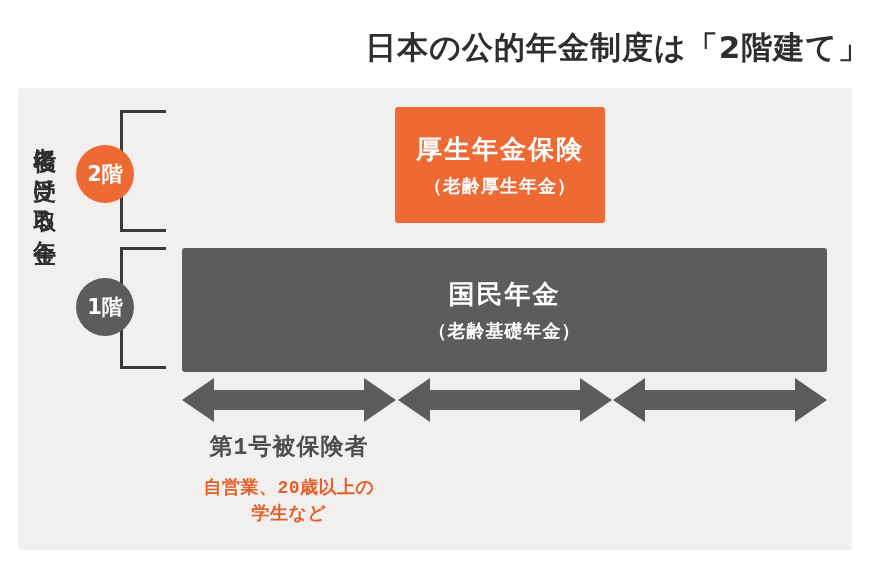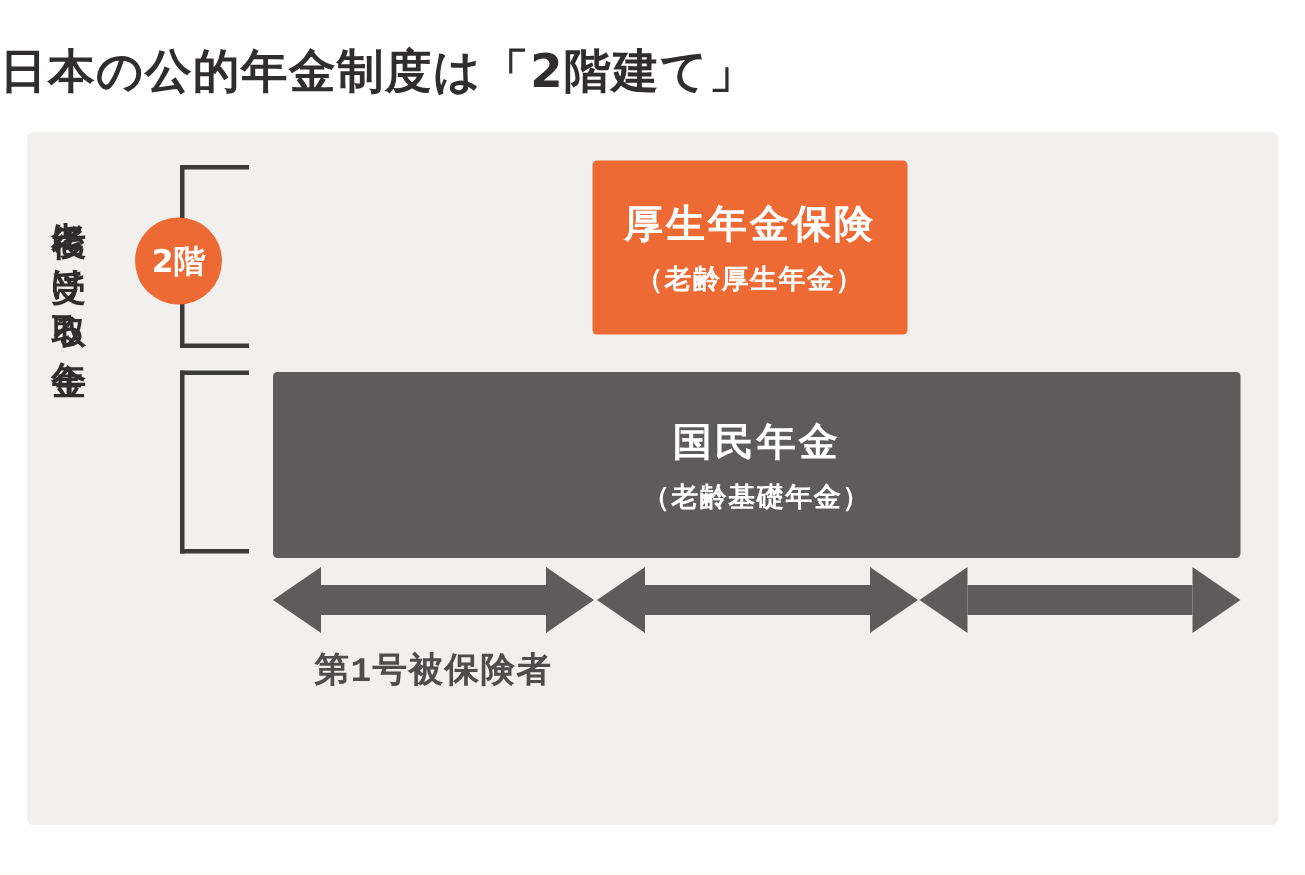--- a/index.html
+++ b/index.html
@@ -1,41 +1,41 @@
 <!DOCTYPE html>
 <html style="--orange: #ee6a34; --gray: #5d5b5b; --panel: #f1f0ee; --accent_text: #e55f2a; --bracket: #3a3a3a; --title_text: #2f2d2d; --label_text: #4e4c4c;"><head>
 <meta charset="utf-8">
 <style>
   html,body{margin:0;padding:0;background:#fff;}
   .page{
     position:relative;width:870px;height:583px;background:#fff;overflow:hidden;
     font-family:"DejaVu Sans","Liberation Sans",sans-serif;
   }
   .title{
-    position:absolute;top:27px;left:0;width:100%;text-align:left;
+    position:absolute;top:27px;left:0;width:100%;text-align:right;
     font-size:31px;font-weight:700;color:var(--title_text,#2f2d2d);letter-spacing:1px;
   }
   .panel{
     position:absolute;left:18px;top:88px;width:834px;height:462px;
     background:var(--panel,#f1f0ee);border-radius:4px;
   }
   .side-label{
     position:absolute;left:32px;top:129px;height:230px;
     writing-mode:vertical-rl;text-orientation:upright;
     font-size:23px;font-weight:700;color:var(--title_text,#2f2d2d);
     letter-spacing:2px;line-height:1.1;
   }
   .bracket{
     position:absolute;left:120px;width:46px;box-sizing:border-box;
     border:3px solid var(--bracket,#3a3a3a);border-right:0;
   }
   .bracket-2{top:110px;height:122px;}
   .bracket-1{top:247px;height:122px;}
   .floor-badge{
-    position:absolute;left:90px;width:58px;height:58px;border-radius:50%;
+    position:absolute;left:76px;width:58px;height:58px;border-radius:50%;
     display:flex;align-items:center;justify-content:center;
     color:#fff;font-size:21px;font-weight:700;
   }
   .badge-2{top:145px;background:var(--orange,#ee6a34);}
   .badge-1{top:278px;background:var(--gray,#5d5b5b);}
   .tier-box{
     position:absolute;display:flex;flex-direction:column;align-items:center;justify-content:center;
     color:#fff;border-radius:3px;text-align:center;
   }
   .box-kosei{left:395px;top:107px;width:210px;height:116px;background:var(--orange,#ee6a34);}
@@ -70,20 +70,21 @@
   <div class="title">日本の公的年金制度は「2階建て」</div>
 
   <div class="panel"></div>
 
   <div class="side-label">老後に受け取る年金</div>
 
   <div class="bracket bracket-2"></div>
   <div class="bracket bracket-1"></div>
 
   <div class="floor-badge badge-2">2階</div>
+  <div class="floor-badge badge-1">1階</div>
 
   <div class="tier-box box-kosei">
     <div class="box-title">厚生年金保険</div>
     <div class="box-subtitle">（老齢厚生年金）</div>
   </div>
 
   <div class="tier-box box-kokumin">
     <div class="box-title">国民年金</div>
     <div class="box-subtitle">（老齢基礎年金）</div>
   </div>
@@ -99,17 +100,19 @@
     <div class="head-r"></div>
   </div>
   <div class="arrow arrow-3">
     <div class="head-l"></div>
     <div class="shaft"></div>
     <div class="head-r"></div>
   </div>
 
   <div class="col col-1">
     <div class="cat-label">第1号被保険者</div>
+    <div class="cat-desc">自営業、20歳以上の
+学生など</div>
   </div>
   <div class="col col-3">
   </div>
 
 </div>
 
 </body></html>

